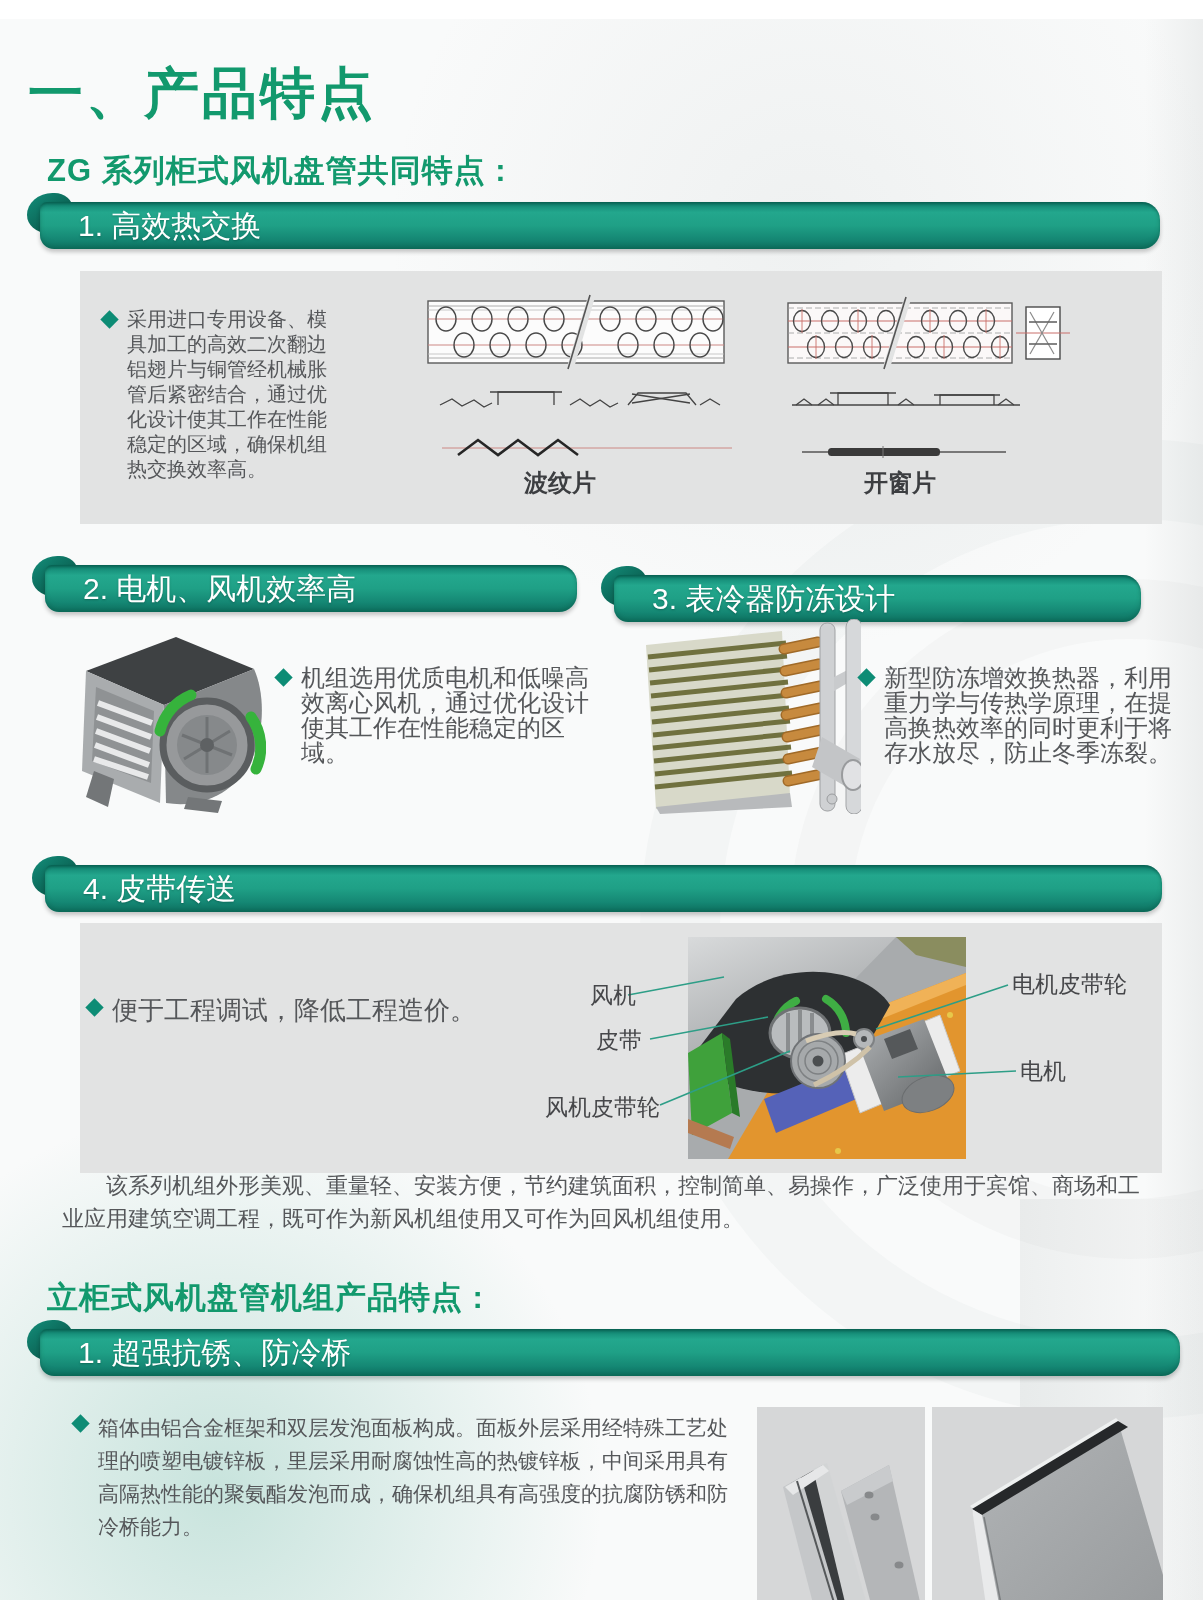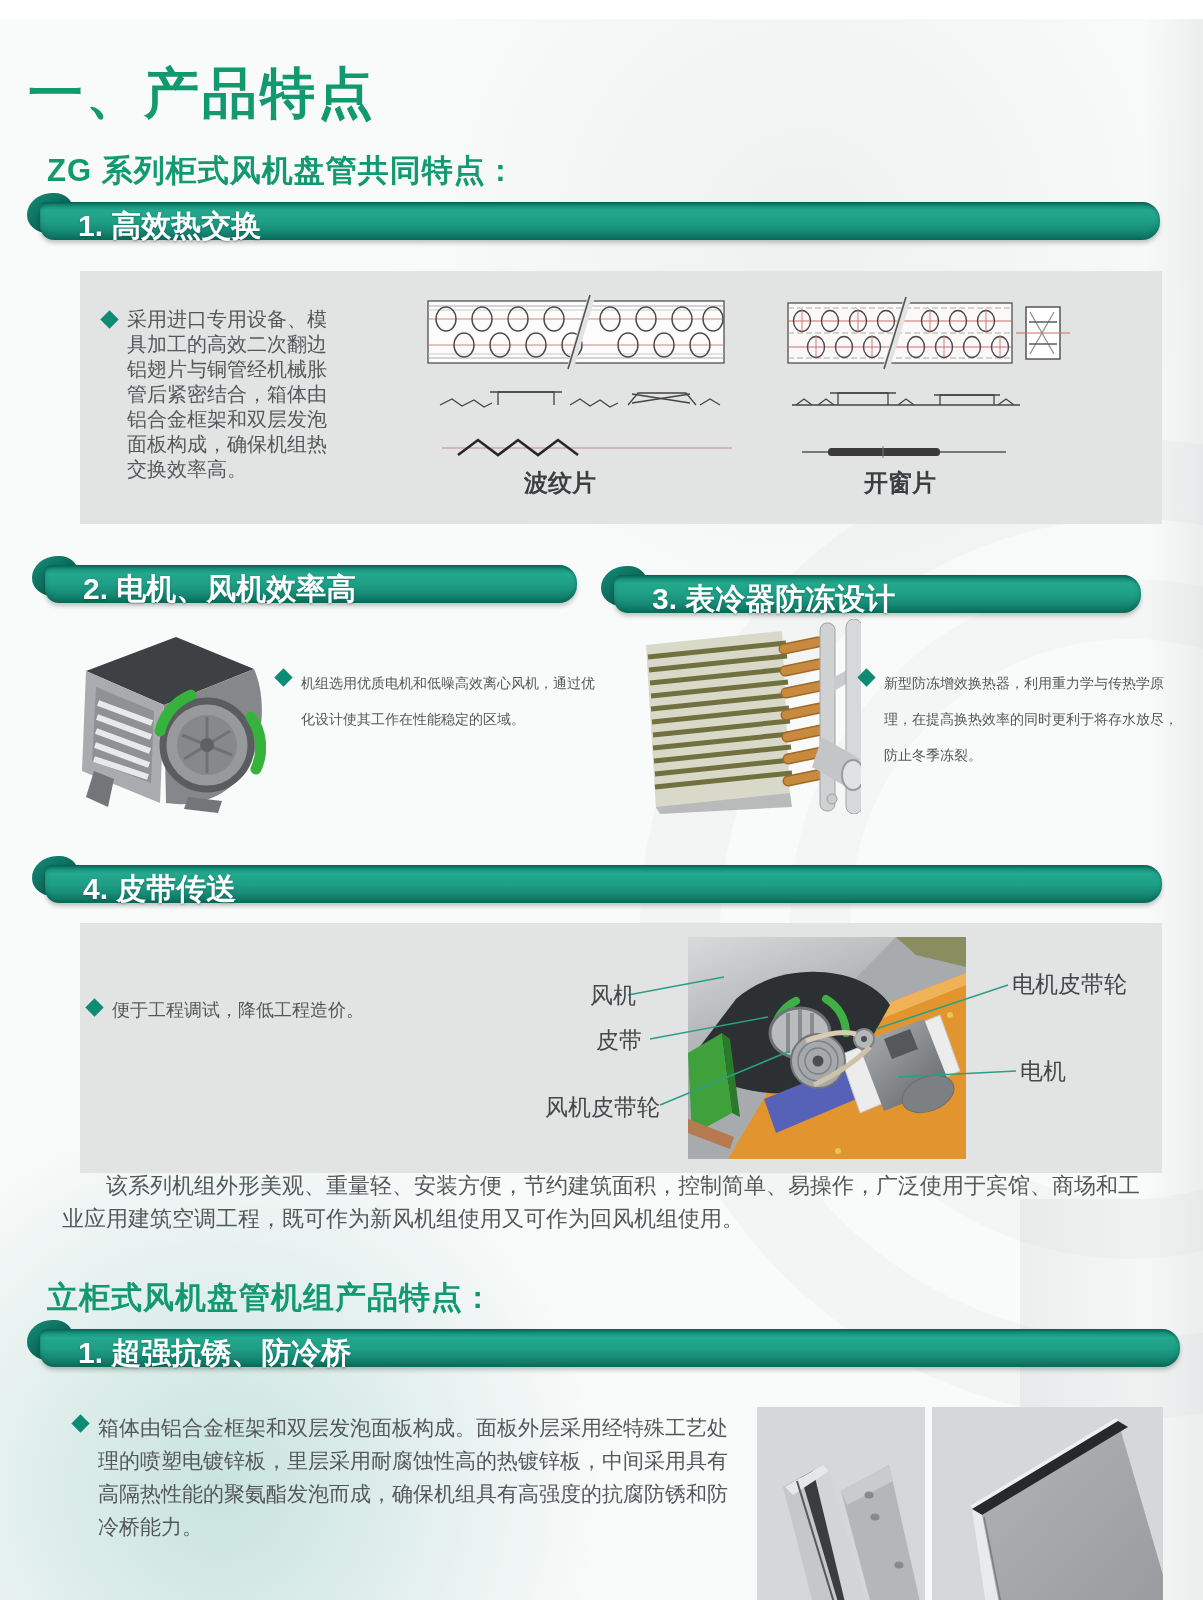--- a/index.html
+++ b/index.html
@@ -25,39 +25,39 @@
   .bg-br { left:1020px; top:1180px; width:183px; height:420px;
               background:linear-gradient(90deg, rgba(150,160,160,0.12), rgba(150,160,160,0)); }
 
   .main-title { left:28px; top:38px; font-size:55px; font-weight:900; color:#12996d; letter-spacing:3px; }
   .subtitle   { font-size:31px; font-weight:700; color:#12996d; letter-spacing:1px; }
 
   .banner-wrap { position:absolute; height:48px; }
   .curl { position:absolute; left:-13px; top:-9px; width:46px; height:40px;
           border-radius:55% 40% 0 45%;
           background:linear-gradient(140deg,#128875 10%, #0a5d4f 70%); }
-  .banner { position:absolute; left:0; top:0; right:0; height:38px;
+  .banner { position:absolute; left:0; top:0; right:0; height:47px;
           border-radius:7px 18px 18px 14px;
           background:linear-gradient(180deg,#0e7e6c 0%, #23a78d 22%, #1fa086 50%, #148572 82%, #0f7a67 100%);
           box-shadow: inset 0 3px 3px -1px rgba(0,60,48,0.45),
                       inset 0 -4px 6px -2px rgba(0,60,48,0.40),
                       0 3px 4px rgba(0,0,0,0.22);
           color:#fff; font-size:30px; line-height:47px; padding-left:38px;
           box-sizing:border-box; white-space:nowrap;
-          text-shadow:0 1px 2px rgba(0,50,40,0.35);font-weight:bold; }
+          text-shadow:0 1px 2px rgba(0,50,40,0.35); }
 
   .graybox { background:#e2e3e3; }
 
   .bullet-row { display:flex; align-items:flex-start; }
   .diamond { flex:0 0 auto; width:13px; height:13px; background:#0d8c75;
              transform:rotate(45deg); margin-right:11px; margin-top:6px; }
   .btext { color:#55575a; }
   .t1 { font-size:20px; line-height:25px; width:218px; }
-  .t2 { font-size:14px; line-height:36px; width:300px; }
-  .t4 { font-size:18px; line-height:30px; width:420px; }
+  .t2 { font-size:24px; line-height:25px; width:300px; }
+  .t4 { font-size:26px; line-height:30px; width:420px; }
   .t5 { font-size:21px; line-height:33px; width:640px; }
 
   .fin-label { font-size:24px; font-weight:700; color:#3c3e41; text-align:center; width:160px; }
   .callout { font-size:23px; color:#46474a; white-space:nowrap; }
   .summary { left:62px; top:1150px; width:1084px; font-size:22px; line-height:33px;
              text-indent:2em; color:#55575a; }
   svg { display:block; }
 </style>
 </head>
 <body>
@@ -75,21 +75,21 @@
   <div class="abs subtitle" style="left:47px; top:131px;">ZG 系列柜式风机盘管共同特点 :</div>
 
   <div class="banner-wrap abs" style="left:40px; top:183px; width:1120px;">
     <div class="curl"></div>
     <div class="banner"><span>1. 高效热交换</span></div>
   </div>
 
   <div class="abs graybox" style="left:80px; top:252px; width:1082px; height:253px;"></div>
   <div class="abs bullet-row" style="left:103px; top:288px;">
     <span class="diamond"></span>
-    <span class="btext t1">采用进口专用设备、模具加工的高效二次翻边铝翅片与铜管经机械胀管后紧密结合，箱体由铝合金框架和双层发泡面板构成，确保机组热交换效率高。</span>
+    <span class="btext t1">采用进口专用设备、模具加工的高效二次翻边铝翅片与铜管经机械胀管后紧密结合，通过优化设计使其工作在性能稳定的区域，确保机组热交换效率高。</span>
   </div>
 
   <svg class="abs" style="left:420px; top:272px;" width="700" height="175" viewBox="0 0 700 175">
 
     <g>
       <rect x="8" y="10" width="296" height="62" fill="#fcfcfc" stroke="#5a5a5a" stroke-width="1.4"></rect>
       <line x1="8" y1="15" x2="304" y2="15" stroke="#9a9a9a" stroke-width="0.8"></line>
       <line x1="8" y1="19" x2="304" y2="19" stroke="#bbbbbb" stroke-width="0.8"></line>
       <line x1="8" y1="63" x2="304" y2="63" stroke="#bbbbbb" stroke-width="0.8"></line>
       <line x1="8" y1="67" x2="304" y2="67" stroke="#9a9a9a" stroke-width="0.8"></line>

